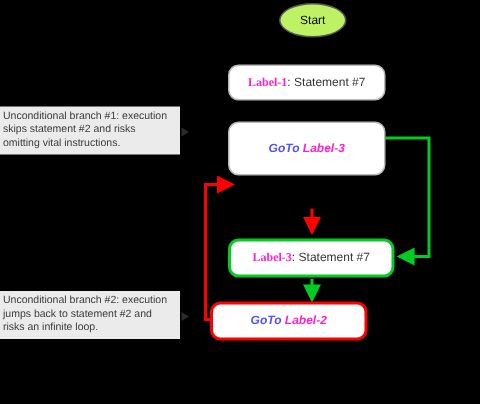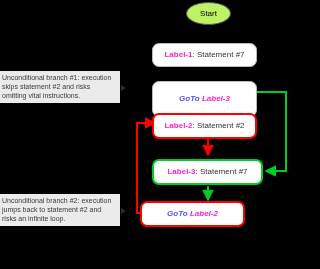--- a/index.html
+++ b/index.html
@@ -25,21 +25,21 @@
     position:absolute;box-sizing:border-box;
     background:#bef264;border:1px solid #555555;border-radius:50%;
     display:flex;align-items:center;justify-content:center;
     font-size:8px;color:#000000;
   }
 
   .n-plain{border:1px solid #b8b8b8;}
   .n-red{border:2px solid #ff0000;}
   .n-green{border:2px solid #00cc22;}
 
-  .lbl{color:#ff22cc;font-weight:bold;}
+  .lbl{color:#ff22cc;font-weight:bold;font-family:Liberation Serif, serif;}
   .goto{color:#5050ff;font-weight:bold;font-style:italic;}
   .goto-target{color:#ff22cc;font-weight:bold;font-style:italic;}
   .stmt{color:#333333;}
 
   
   .annot{
     position:absolute;box-sizing:border-box;
     background:#ebebeb;color:#3a3a3a;
     font-size:7px;line-height:1.32;
     padding:2px 3px 2px 2px;
@@ -96,26 +96,20 @@
     </span>
   </div>
 
   <div class="node n-plain" style="left:152px;top:81px;width:105px;height:36px;">
     <span class="txt">
       <span class="goto">GoTo</span>
       <span class="goto-target">Label-3</span>
     </span>
   </div>
 
-  <div class="node n-red" style="left:152px;top:113px;width:105px;height:26px;">
-    <span class="txt">
-      <span class="lbl">Label-2</span><span class="stmt">:</span>
-      <span class="stmt">Statement #2</span>
-    </span>
-  </div>
 
   <div class="node n-green" style="left:152px;top:159px;width:111px;height:26px;">
     <span class="txt">
       <span class="lbl">Label-3</span><span class="stmt">:</span>
       <span class="stmt">Statement #7</span>
     </span>
   </div>
 
   <div class="node n-red" style="left:140px;top:201px;width:105px;height:26px;">
     <span class="txt">

